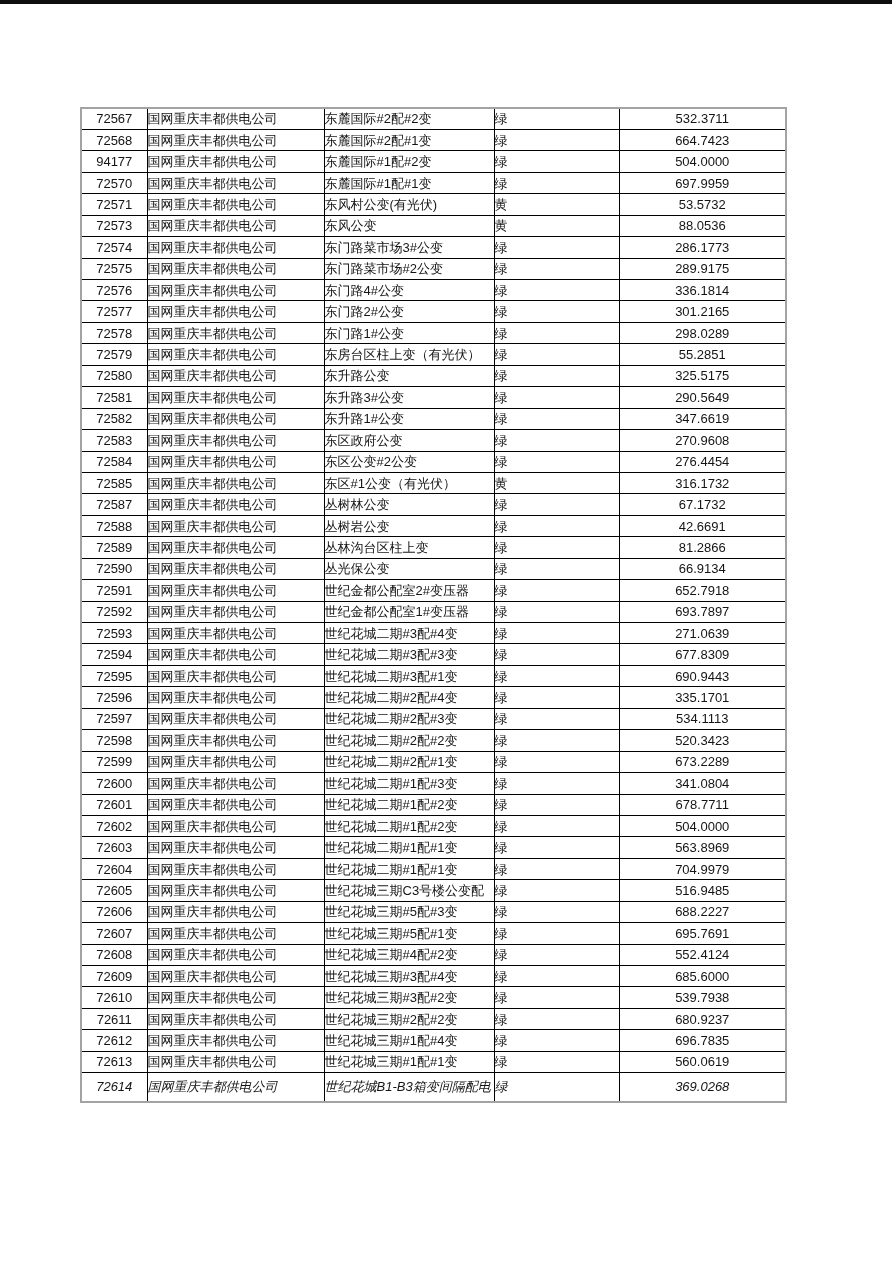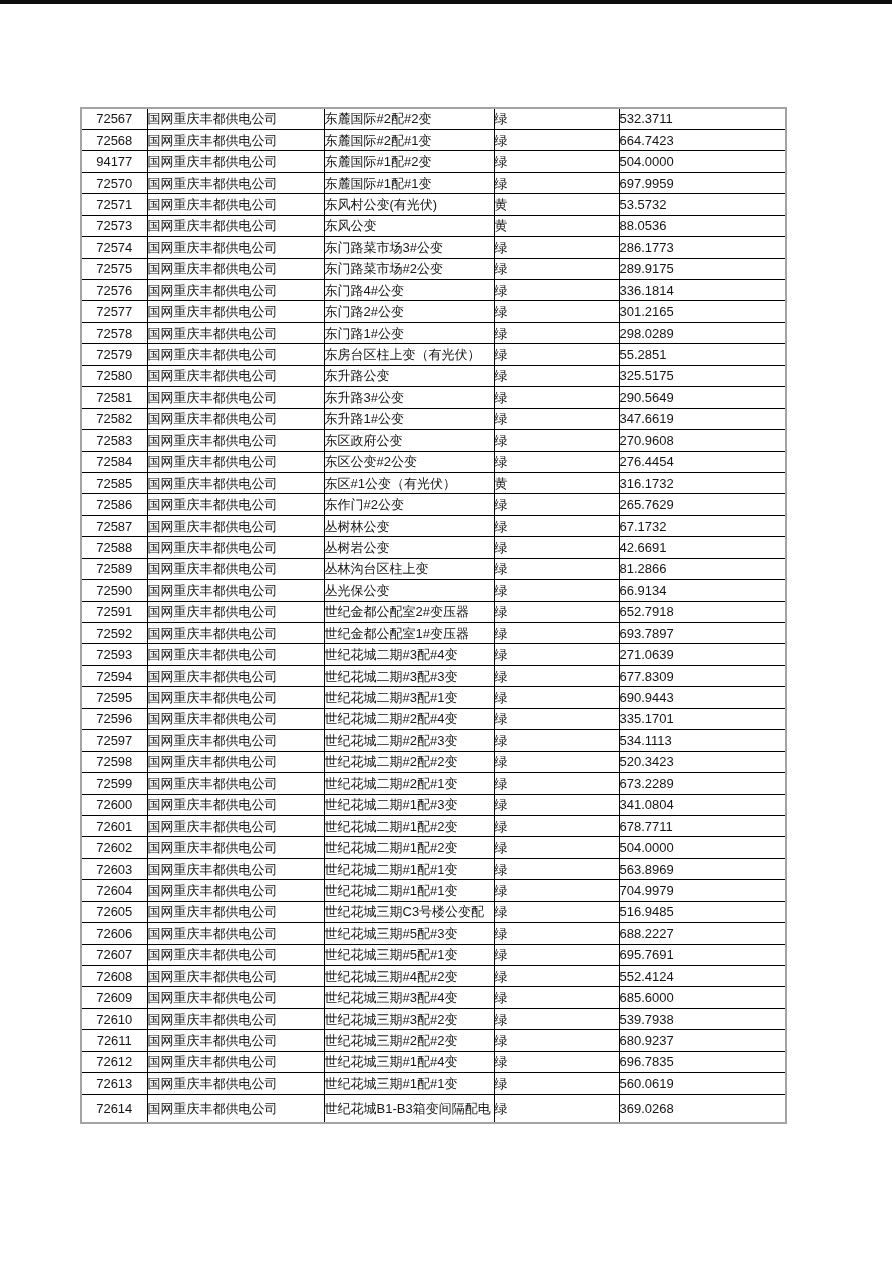--- a/index.html
+++ b/index.html
@@ -26,26 +26,26 @@
     border:1px solid #000000;
     height:21.45px;
     padding:0;
     font-size:13px;
     color:#141414;
     white-space:nowrap;
     overflow:hidden;
     vertical-align:middle;
     line-height:1;
   }
-  table.data-grid tr.last-row td { height:29px; }
+  table.data-grid tr.last-row td { height:29px;font-style:italic; }
   td.c-id    { text-align:center; }
   td.c-company { text-align:left; padding-left:4px; }
   td.c-name  { text-align:left; padding-left:4px; }
   td.c-status{ text-align:left; padding-left:4px; }
-  td.c-value { text-align:left; font-variant-numeric:tabular-nums; }
+  td.c-value { text-align:center; font-variant-numeric:tabular-nums; }
 </style>
 </head>
 <body style="background: rgb(255, 255, 255);">
 
 <div class="top-bar" style="background: rgb(13, 13, 13);"></div>
 
 <table class="data-grid">
   <colgroup>
     <col style="width:66px">
     <col style="width:177px">
@@ -174,27 +174,20 @@
     <td class="c-value">276.4454</td>
   </tr>
       <tr>
     <td class="c-id">72585</td>
     <td class="c-company">国网重庆丰都供电公司</td>
     <td class="c-name">东区#1公变（有光伏）</td>
     <td class="c-status">黄</td>
     <td class="c-value">316.1732</td>
   </tr>
       <tr>
-    <td class="c-id">72586</td>
-    <td class="c-company">国网重庆丰都供电公司</td>
-    <td class="c-name">东作门#2公变</td>
-    <td class="c-status">绿</td>
-    <td class="c-value">265.7629</td>
-  </tr>
-      <tr>
     <td class="c-id">72587</td>
     <td class="c-company">国网重庆丰都供电公司</td>
     <td class="c-name">丛树林公变</td>
     <td class="c-status">绿</td>
     <td class="c-value">67.1732</td>
   </tr>
       <tr>
     <td class="c-id">72588</td>
     <td class="c-company">国网重庆丰都供电公司</td>
     <td class="c-name">丛树岩公变</td>

